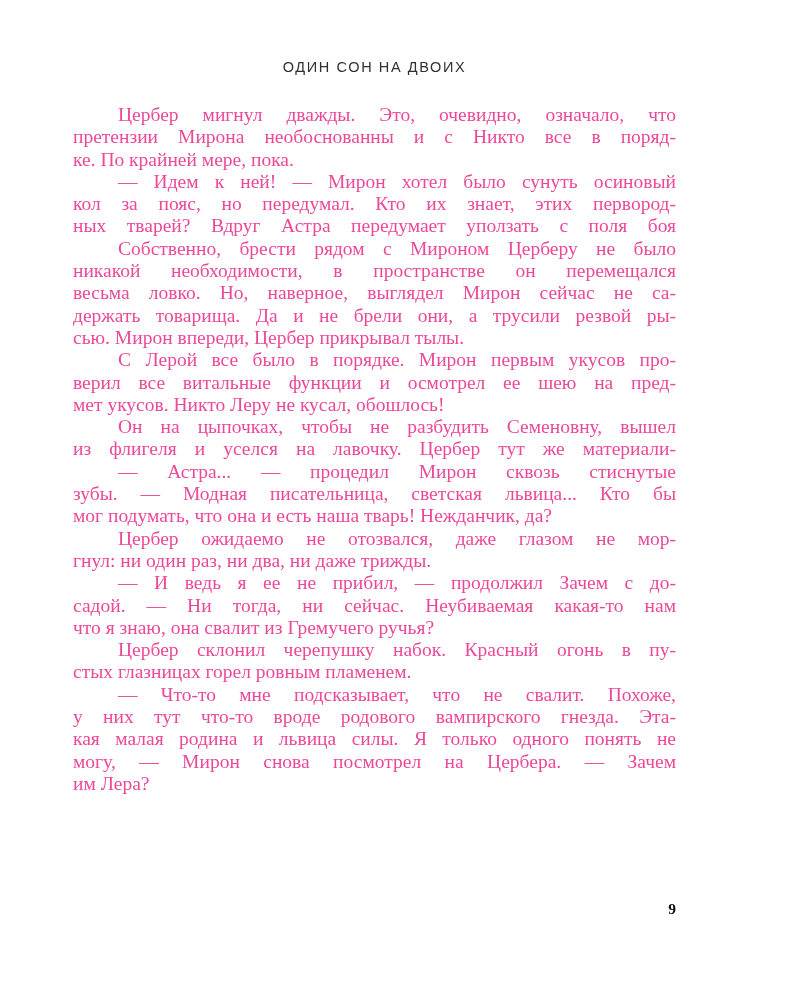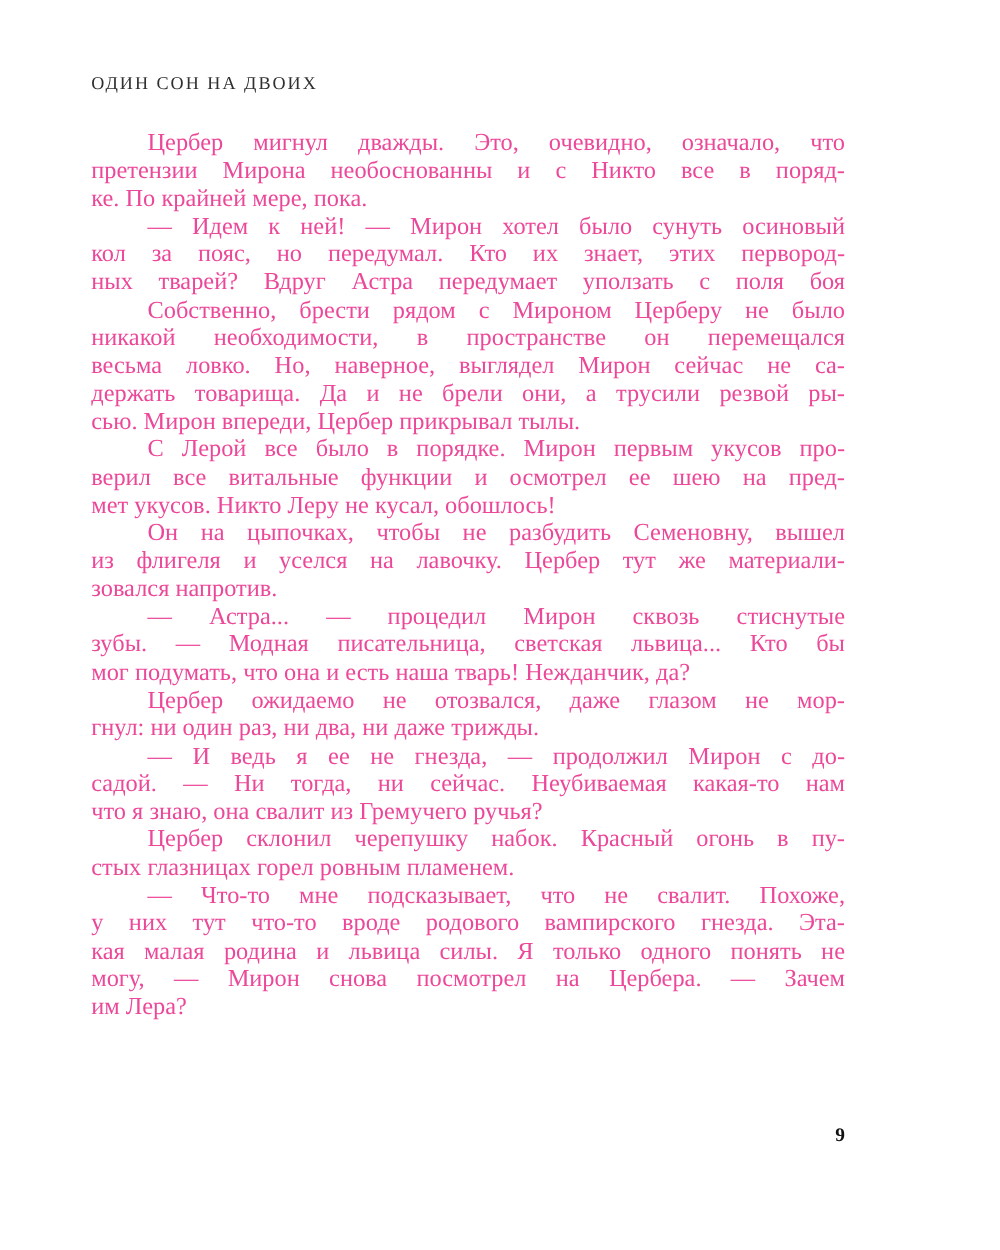--- a/index.html
+++ b/index.html
@@ -9,22 +9,22 @@
     width: 800px;
     height: 1000px;
     background: #ffffff;
     overflow: hidden;
   }
   .running-head {
     position: absolute;
     left: 73px;
     top: 59px;
     width: 603px;
-    text-align: left;
-    font-family: Liberation Serif, serif;
+    text-align: center;
+    font-family: Liberation Sans, sans-serif;
     font-size: 14.5px;
     letter-spacing: 1.6px;
     color: #303030;
   }
   .text-block {
     position: absolute;
     left: 73px;
     top: 104px;
     width: 603px;
     font-family: "Liberation Serif", serif;
@@ -86,36 +86,35 @@
 
     <div class="para">
       <div class="ln first">С Лерой все было в порядке. Мирон первым укусов про-</div>
       <div class="ln">верил все витальные функции и осмотрел ее шею на пред-</div>
       <div class="ln last">мет укусов. Никто Леру не кусал, обошлось!</div>
     </div>
 
     <div class="para">
       <div class="ln first">Он на цыпочках, чтобы не разбудить Семеновну, вышел</div>
       <div class="ln">из флигеля и уселся на лавочку. Цербер тут же материали-</div>
-      <div class="ln last">зовался напротив.</div>
     </div>
 
     <div class="para">
       <div class="ln first">— Астра... — процедил Мирон сквозь стиснутые</div>
       <div class="ln">зубы. — Модная писательница, светская львица... Кто бы</div>
       <div class="ln last">мог подумать, что она и есть наша тварь! Нежданчик, да?</div>
     </div>
 
     <div class="para">
       <div class="ln first">Цербер ожидаемо не отозвался, даже глазом не мор-</div>
       <div class="ln last">гнул: ни один раз, ни два, ни даже трижды.</div>
     </div>
 
     <div class="para">
-      <div class="ln first">— И ведь я ее не гнезда, — продолжил Мирон с до-</div>
+      <div class="ln first">— И ведь я ее не прибил, — продолжил Зачем с до-</div>
       <div class="ln">садой. — Ни тогда, ни сейчас. Неубиваемая какая-то нам</div>
       <div class="ln last">что я знаю, она свалит из Гремучего ручья?</div>
     </div>
 
     <div class="para">
       <div class="ln first">Цербер склонил черепушку набок. Красный огонь в пу-</div>
       <div class="ln last">стых глазницах горел ровным пламенем.</div>
     </div>
 
     <div class="para">

